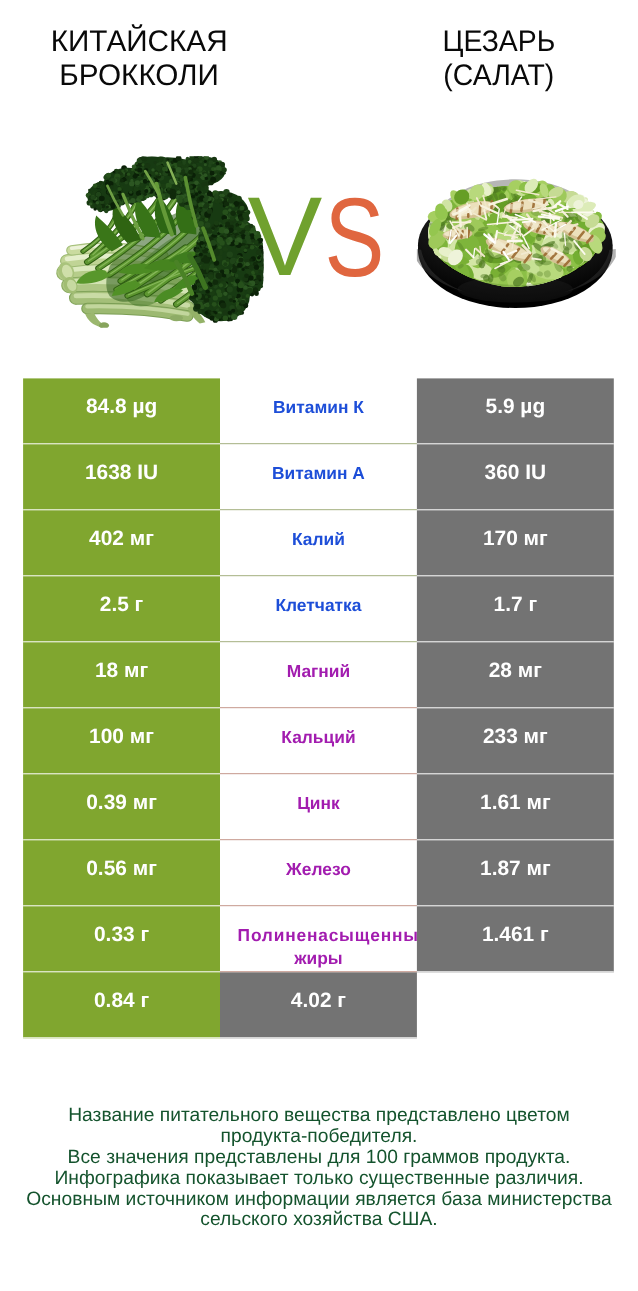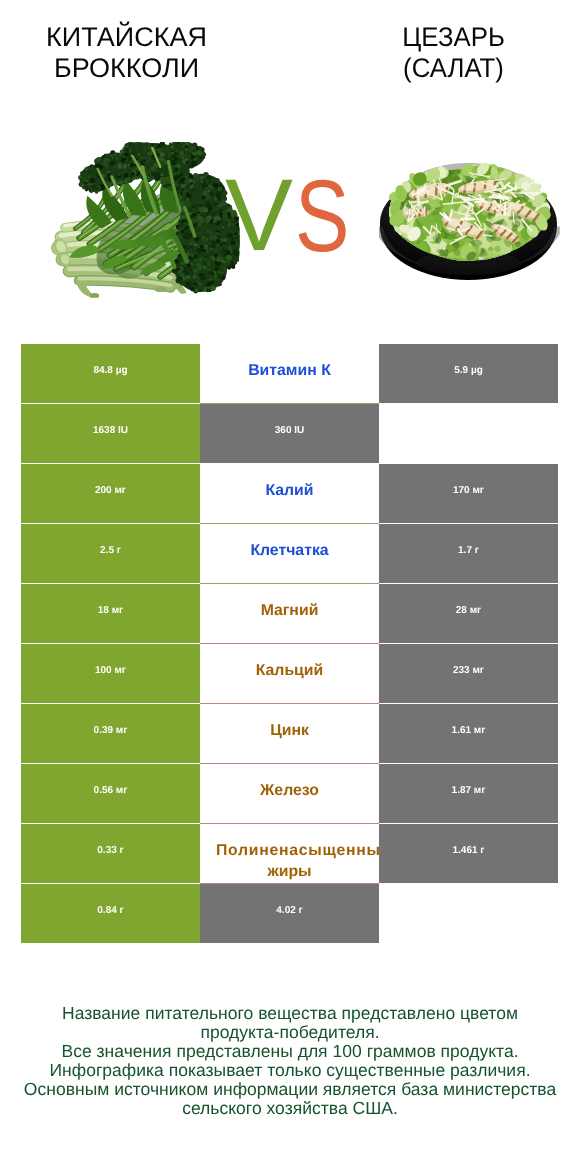--- a/index.html
+++ b/index.html
@@ -21,32 +21,32 @@
       line-height:102px;font-weight:400;}
   .vs span{position:absolute;display:block;}
   .vs .v{color:#70a12e;left:225px;top:44px;transform:scaleX(1.0);transform-origin:left top;}
   .vs .s{color:#e0663f;left:295px;top:45px;transform:scaleX(0.80);transform-origin:left top;}
 
   
   .table{position:absolute;left:21px;top:344px;width:537px;}
   .row{position:relative;display:flex;height:60px;}
   .cell{position:relative;width:179px;height:60px;box-sizing:border-box;display:flex;
         align-items:center;justify-content:center;text-align:center;
-        font-size:10px;font-weight:700;letter-spacing:0;}
+        font-size:19px;font-weight:700;letter-spacing:0;}
   .cell.left{background:#80a62f;color:#fff;border-bottom:1px solid #fff;padding-bottom:7px;}
   .cell.right{background:#737373;color:#fff;border-bottom:1px solid #fff;padding-bottom:7px;}
   .cell.mid{background:#fff;font-size:15.8px;overflow:hidden;line-height:22px;
             align-items:flex-start;}
   .cell.mid .txt{position:absolute;left:0;top:0;width:179px;padding-top:16px;
                  white-space:nowrap;}
   .cell.mid.two .txt{white-space:nowrap;width:179px;left:0;padding-top:0;text-align:left;}
   .cell.mid.two .l1{top:16px;left:16px;letter-spacing:0.72px;}
   .cell.mid.two .l2{top:37px;left:0;width:179px;text-align:center;}
   .cell.mid.g{color:#1d4ed8;border-bottom:1px solid #94a36a;}
-  .cell.mid.o{color:#a16207;border-bottom:1px solid #bb8778;}
+  .cell.mid.o{color:#a21caf;border-bottom:1px solid #bb8778;}
 
   
   .footer{position:absolute;left:0;top:1004px;width:580px;text-align:center;
           font-size:17.5px;line-height:19px;color:#14532d;white-space:pre-line;
           letter-spacing:0.02px;}
 </style>
 </head>
 <body>
 
 <div class="page">
@@ -2276,24 +2276,27 @@
   <div class="table" id="table">
       <div class="row">
         <div class="cell left">84.8 µg</div>
         <div class="cell mid g">
           <div class="txt">Витамин К</div>
         </div>
         <div class="cell right">5.9 µg</div>
       </div>
       <div class="row">
         <div class="cell left">1638 IU</div>
+        <div class="cell mid g">
+          <div class="txt">Витамин А</div>
+        </div>
         <div class="cell right">360 IU</div>
       </div>
       <div class="row">
-        <div class="cell left">200 мг</div>
+        <div class="cell left">402 мг</div>
         <div class="cell mid g">
           <div class="txt">Калий</div>
         </div>
         <div class="cell right">170 мг</div>
       </div>
       <div class="row">
         <div class="cell left">2.5 г</div>
         <div class="cell mid g">
           <div class="txt">Клетчатка</div>
         </div>

